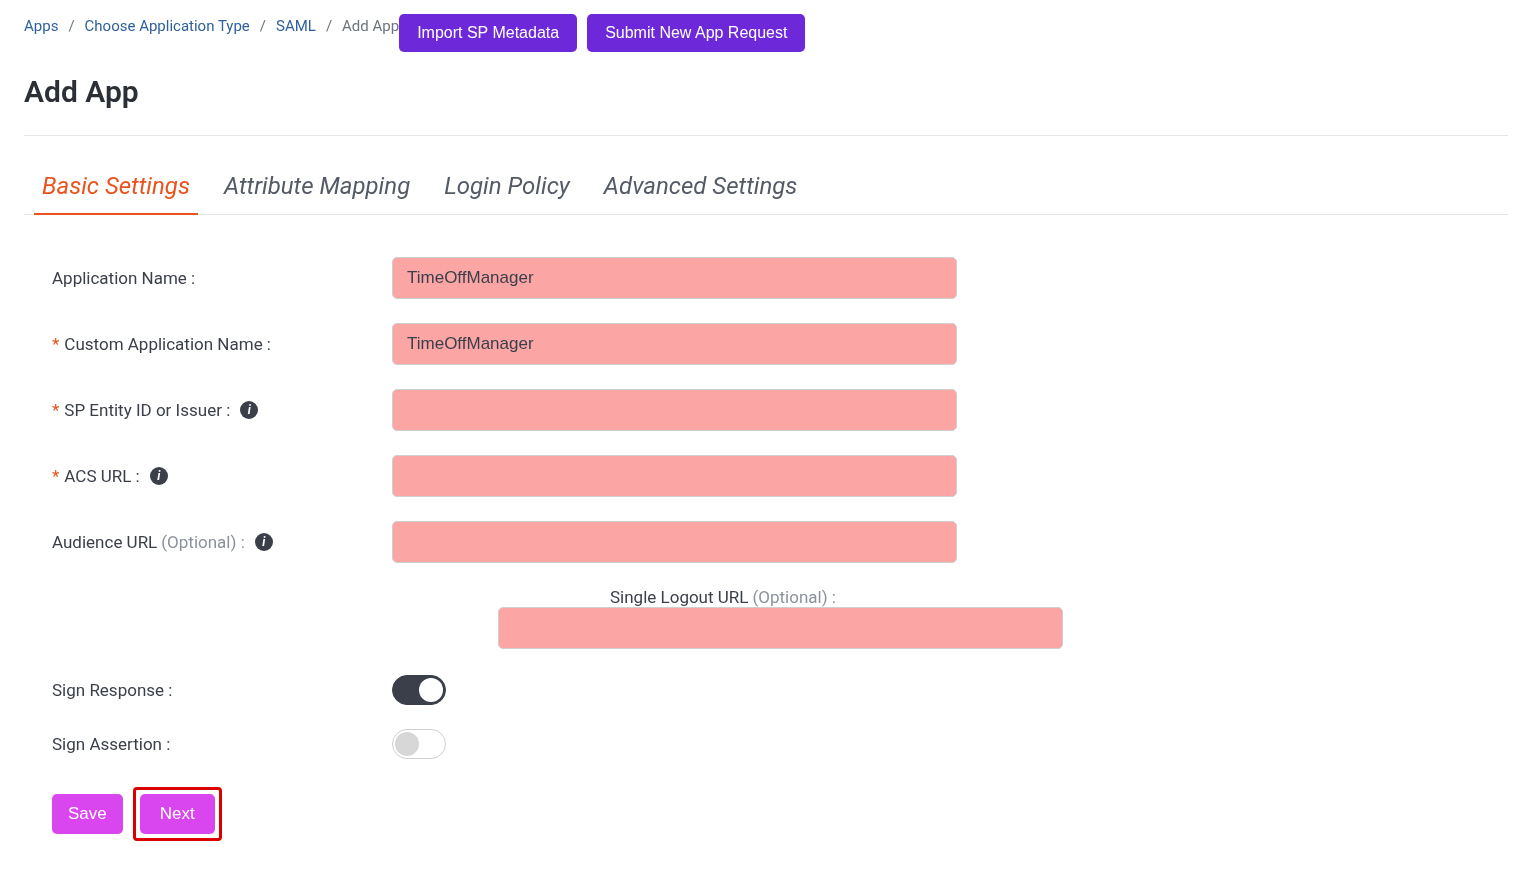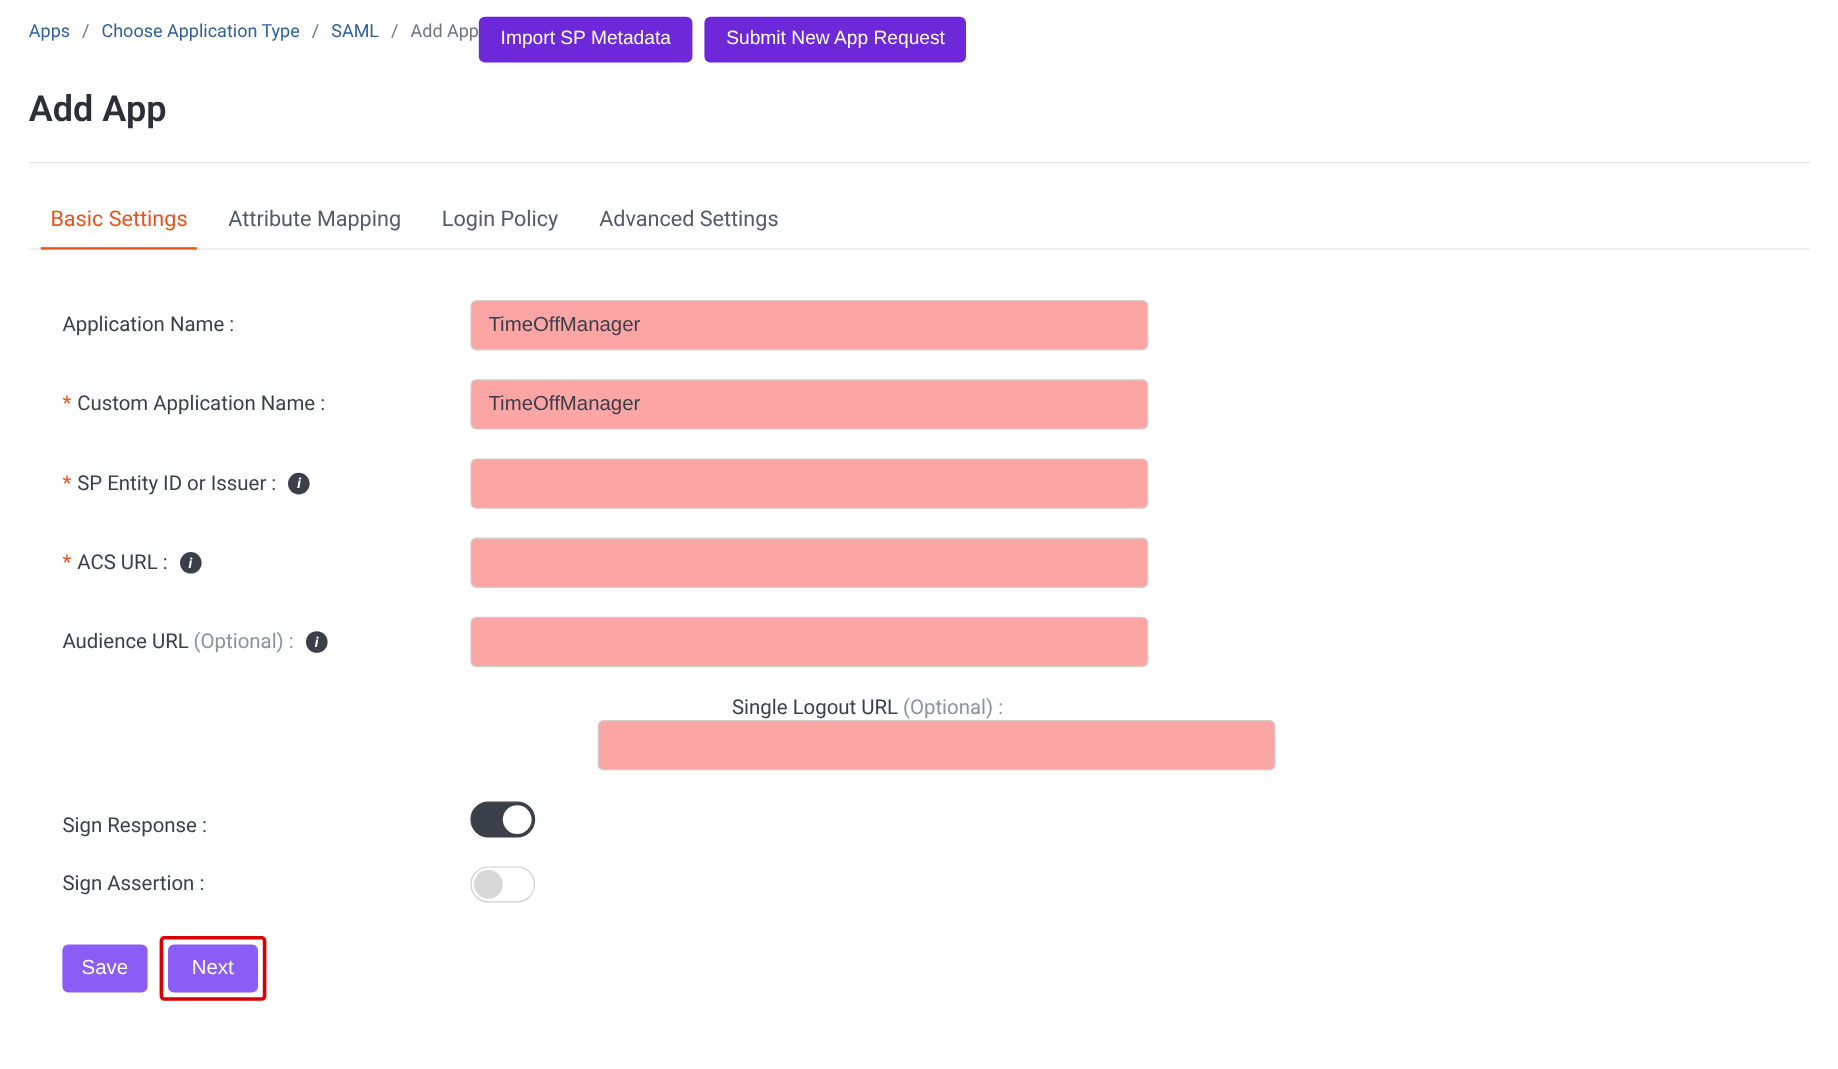--- a/index.html
+++ b/index.html
@@ -54,25 +54,26 @@
     margin-top: 26px;
   }
   .tabs {
     display: flex;
     gap: 34px;
     margin-top: 36px;
     border-bottom: 1px solid #e6e6e6;
     padding-left: 18px;
   }
   .tab {
-    font-size: 18px;
+    font-size: 24px;
     color: #545a66;
     padding: 0 0 14px 0;
     cursor: pointer;
     position: relative;
+    font-style: italic;
   }
   .tab.active {
     color: #e8531f;
   }
   .tab.active::after {
     content: "";
     position: absolute;
     left: -8px; right: -8px; bottom: -1px;
     height: 2px;
     background: #e8531f;
@@ -137,21 +138,21 @@
   .toggle.on .knob { right: 2px; background: #fff; }
   .toggle.off .knob { left: 2px; background: #d7d7d7; }
   .bottom-actions {
     margin-top: 28px;
     display: flex;
     gap: 10px;
     align-items: center;
     padding-left: 28px;
   }
   .btn-save, .btn-next {
-    background: #8b5cf6;
+    background: #d946ef;
     color: #fff;
     border: none;
     border-radius: 5px;
     font-size: 17px;
     cursor: pointer;
   }
   .btn-save { padding: 10px 16px; }
   .btn-next { padding: 10px 20px; }
   .highlight-box {
     border: 3px solid #d80000;
@@ -234,21 +235,21 @@
     </div>
 
     <div class="form-row" style="margin-top:14px;flex-direction:column;">
       <label class="form-label">
         <span>Single Logout URL</span>
         <span class="optional">(Optional) :</span>
       </label>
       <input class="text-input" type="text" value="" style="">
     </div>
 
-    <div class="form-row" style="margin-top:26px;align-items:flex-end;">
+    <div class="form-row" style="margin-top:26px;">
       <label class="form-label">
         <span>Sign Response :</span>
       </label>
       <div class="toggle on">
         <div class="knob"></div>
       </div>
     </div>
 
     <div class="form-row">
       <label class="form-label">

